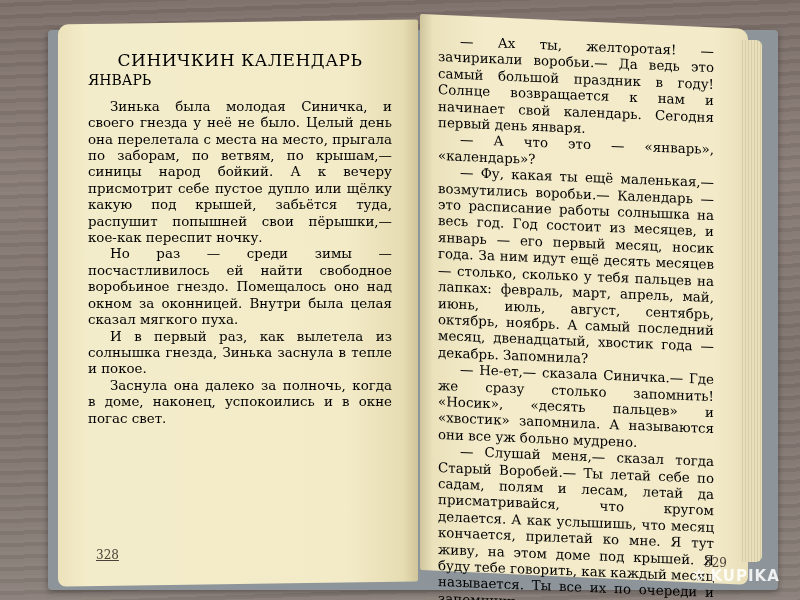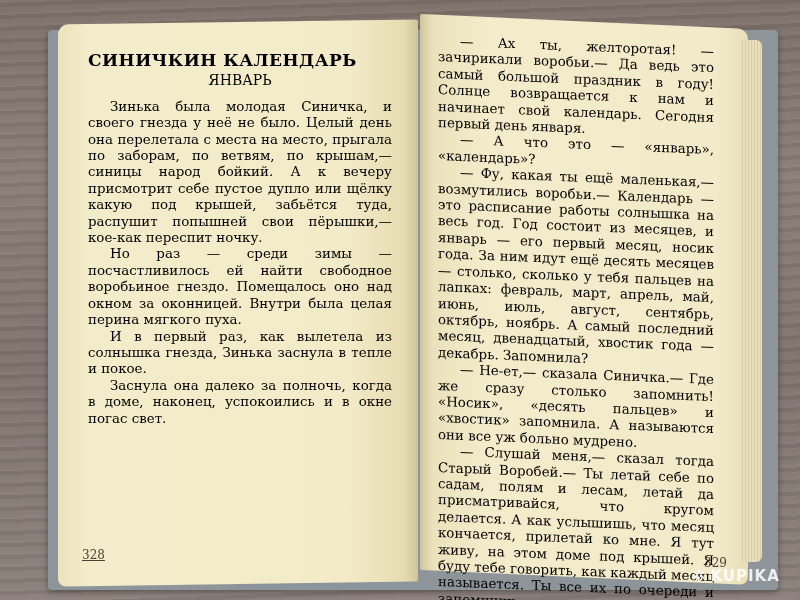--- a/index.html
+++ b/index.html
@@ -35,25 +35,25 @@
     transform-origin: left top;
   }
   .page-edges {
     position:absolute; left:740px; top:40px; width:22px; height:522px;
     background: repeating-linear-gradient(90deg,#e9e0bb 0 2px,#d7cda6 2px 3px);
     border-radius:0 6px 6px 0;
   }
   .col { position:absolute; font-size:13.4px; line-height:16.4px; text-align:justify; }
   .col-left { left:88px; top:52px; width:304px; }
   .col-right { left:438px; top:33px; width:276px; transform: skewY(2.3deg); transform-origin:left top; }
-  .title { text-align:left; font-weight:bold; font-size:17px; letter-spacing:0.5px; margin:0 0 4px 0; }
-  .subtitle { text-align:center; font-size:14px; margin:2px 0 10px 0; }
+  .title { text-align:center; font-weight:normal; font-size:17px; letter-spacing:0.5px; margin:0 0 4px 0; }
+  .subtitle { font-size:14px; margin:2px 0 10px 0; }
   .p { text-indent:22px; margin:0; }
   .pnum { position:absolute; font-size:12px; color:#4a4238; }
-  .pnum-left { left:82px; top:548px;text-decoration:underline; }
+  .pnum-left { left:96px; top:548px;text-decoration:underline; }
   .pnum-right { left:704px; top:520px;margin-top:36px; }
   .watermark {
     position:absolute; left:692px; top:566px; color:rgba(255,255,255,0.85);
     font-family:"DejaVu Sans", sans-serif; font-weight:bold; font-size:15px; letter-spacing:1px;
     display:flex; align-items:center; gap:4px;
   }
   .watermark .logo { font-size:16px; }
 </style>
 </head>
 <body>
@@ -61,21 +61,21 @@
 <div class="wood-grain"></div>
 <div class="cover"></div>
 <div class="page page-left"></div>
 <div class="page page-right"></div>
 <div class="page-edges"></div>
 
 <div class="col col-left">
   <div class="title">СИНИЧКИН КАЛЕНДАРЬ</div>
   <div class="subtitle">ЯНВАРЬ</div>
   <p class="p">Зинька была молодая Синичка, и своего гнезда у неё не было. Целый день она перелетала с места на место, прыгала по заборам, по ветвям, по крышам,— синицы народ бойкий. А к вечеру присмотрит себе пустое дупло или щёлку какую под крышей, забьётся туда, распушит попышней свои пёрышки,— кое-как переспит ночку.</p>
-  <p class="p">Но раз — среди зимы — посчастливилось ей найти свободное воробьиное гнездо. Помещалось оно над окном за оконницей. Внутри была целая перина мягкого пуха.</p>
+  <p class="p">Но раз — среди зимы — посчастливилось ей найти свободное воробьиное гнездо. Помещалось оно над окном за оконницей. Внутри была целая сказал мягкого пуха.</p>
   <p class="p">И в первый раз, как вылетела из солнышка гнезда, Зинька заснула в тепле и покое.</p>
   <p class="p">Заснула она далеко за полночь, когда в доме, наконец, успокоились и в окне погас свет.</p>
 
 </div>
 <div class="pnum pnum-left">328</div>
 
 <div class="col col-right">
   <p class="p">— Ах ты, желторотая! — зачирикали воробьи.— Да ведь это самый большой праздник в году! Солнце возвращается к нам и начинает свой календарь. Сегодня первый день января.</p>
   <p class="p">— А что это — «январь», «календарь»?</p>
   <p class="p">— Фу, какая ты ещё маленькая,— возмутились воробьи.— Календарь — это расписание работы солнышка на весь год. Год состоит из месяцев, и январь — его первый месяц, носик года. За ним идут ещё десять месяцев — столько, сколько у тебя пальцев на лапках: февраль, март, апрель, май, июнь, июль, август, сентябрь, октябрь, ноябрь. А самый последний месяц, двенадцатый, хвостик года — декабрь. Запомнила?</p>

